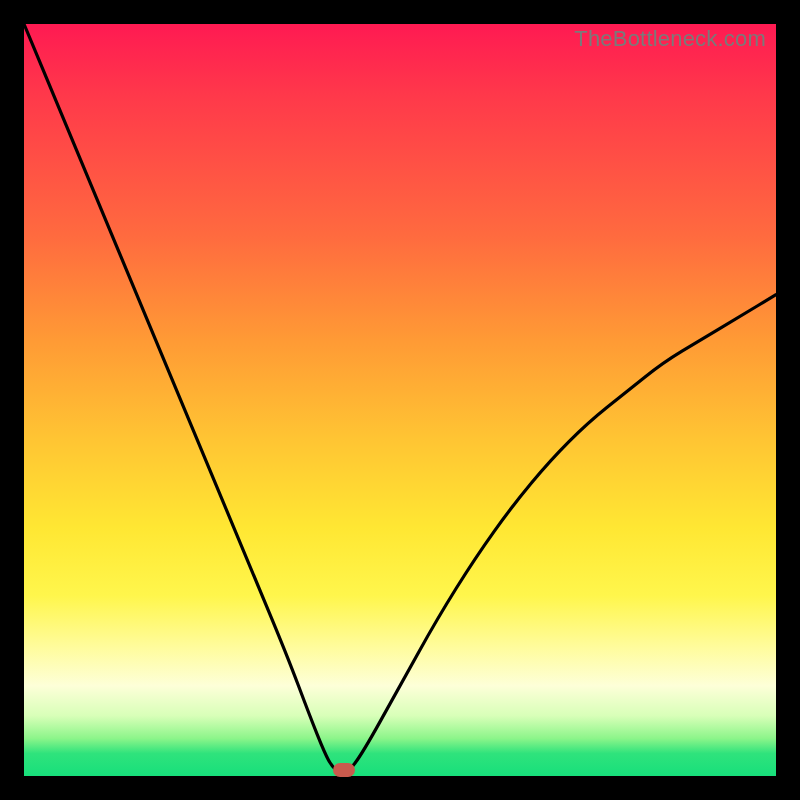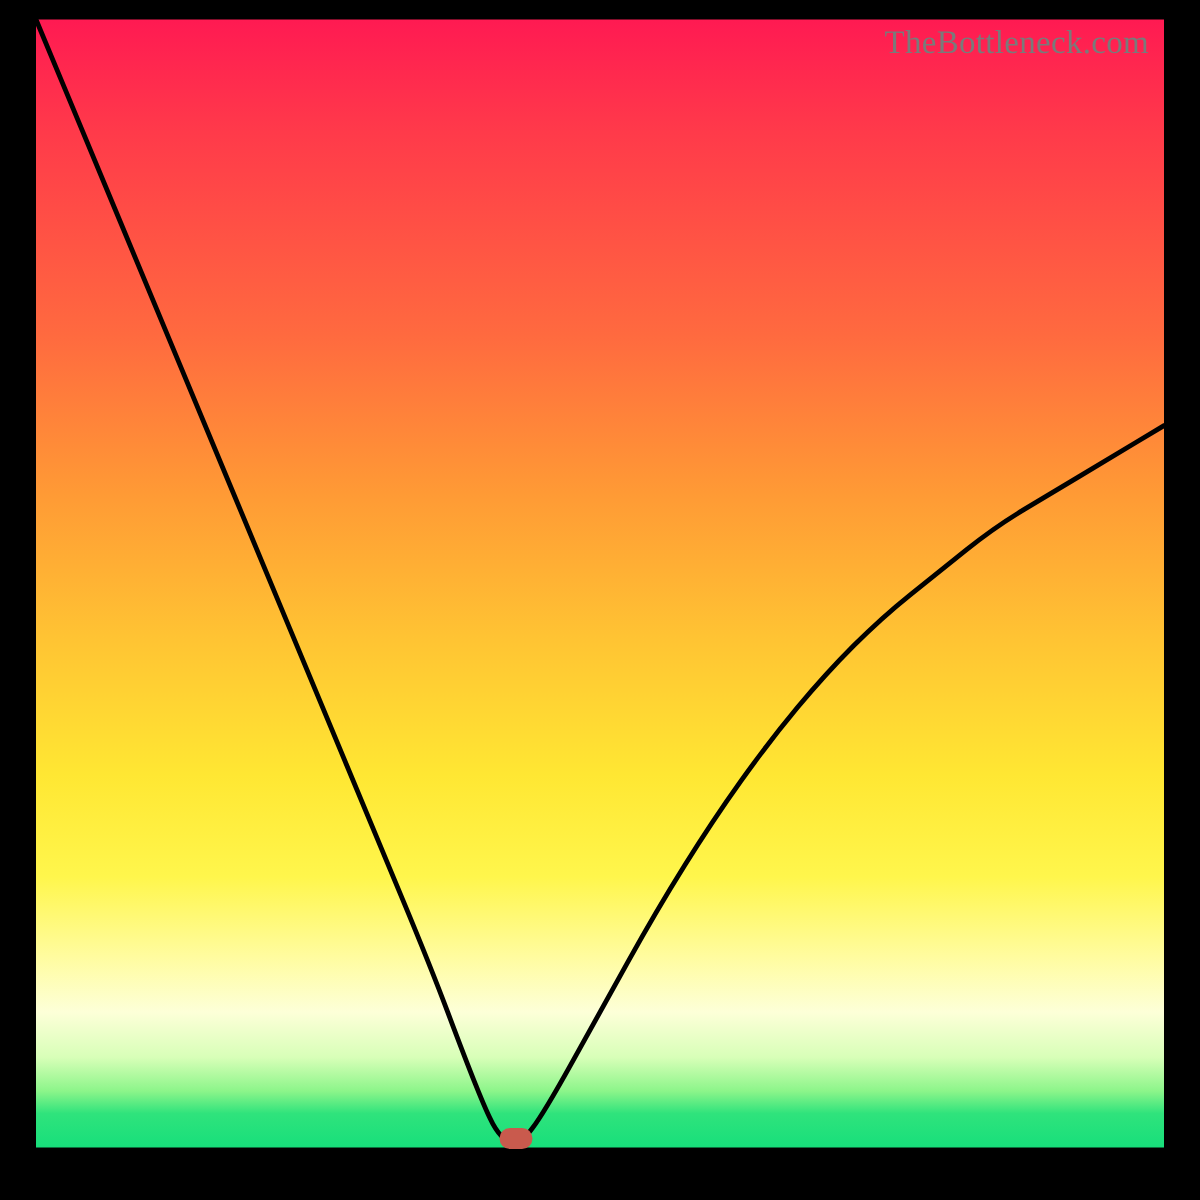--- a/index.html
+++ b/index.html
@@ -13,40 +13,39 @@
   }
   .frame {
     position: relative;
     width: 800px;
     height: 800px;
     background: #000;
   }
   .plot {
     position: absolute;
     left: 24px;
-    top: 13px;
+    top: 24px;
     width: 752px;
     height: 752px;
     
     background: linear-gradient(to bottom,
       #ff1a52 0%,
       #ff3a4a 10%,
       #ff6a3f 28%,
       #ff9a35 42%,
       #ffc433 55%,
       #ffe733 67%,
       #fff64c 76%,
       #fffc9e 83%,
       #fdffd8 88%,
       #d8ffb8 92%,
       #8cf58a 95%,
       #2fe37c 97%,
       #17df7b 100%
     );
-    font-family: Liberation Serif, serif;
   }
   .watermark {
     position: absolute;
     top: 2px;
     right: 10px;
     color: #7a7a7a;
     font-size: 22px;
     font-weight: 400;
     letter-spacing: 0.2px;
     user-select: none;

